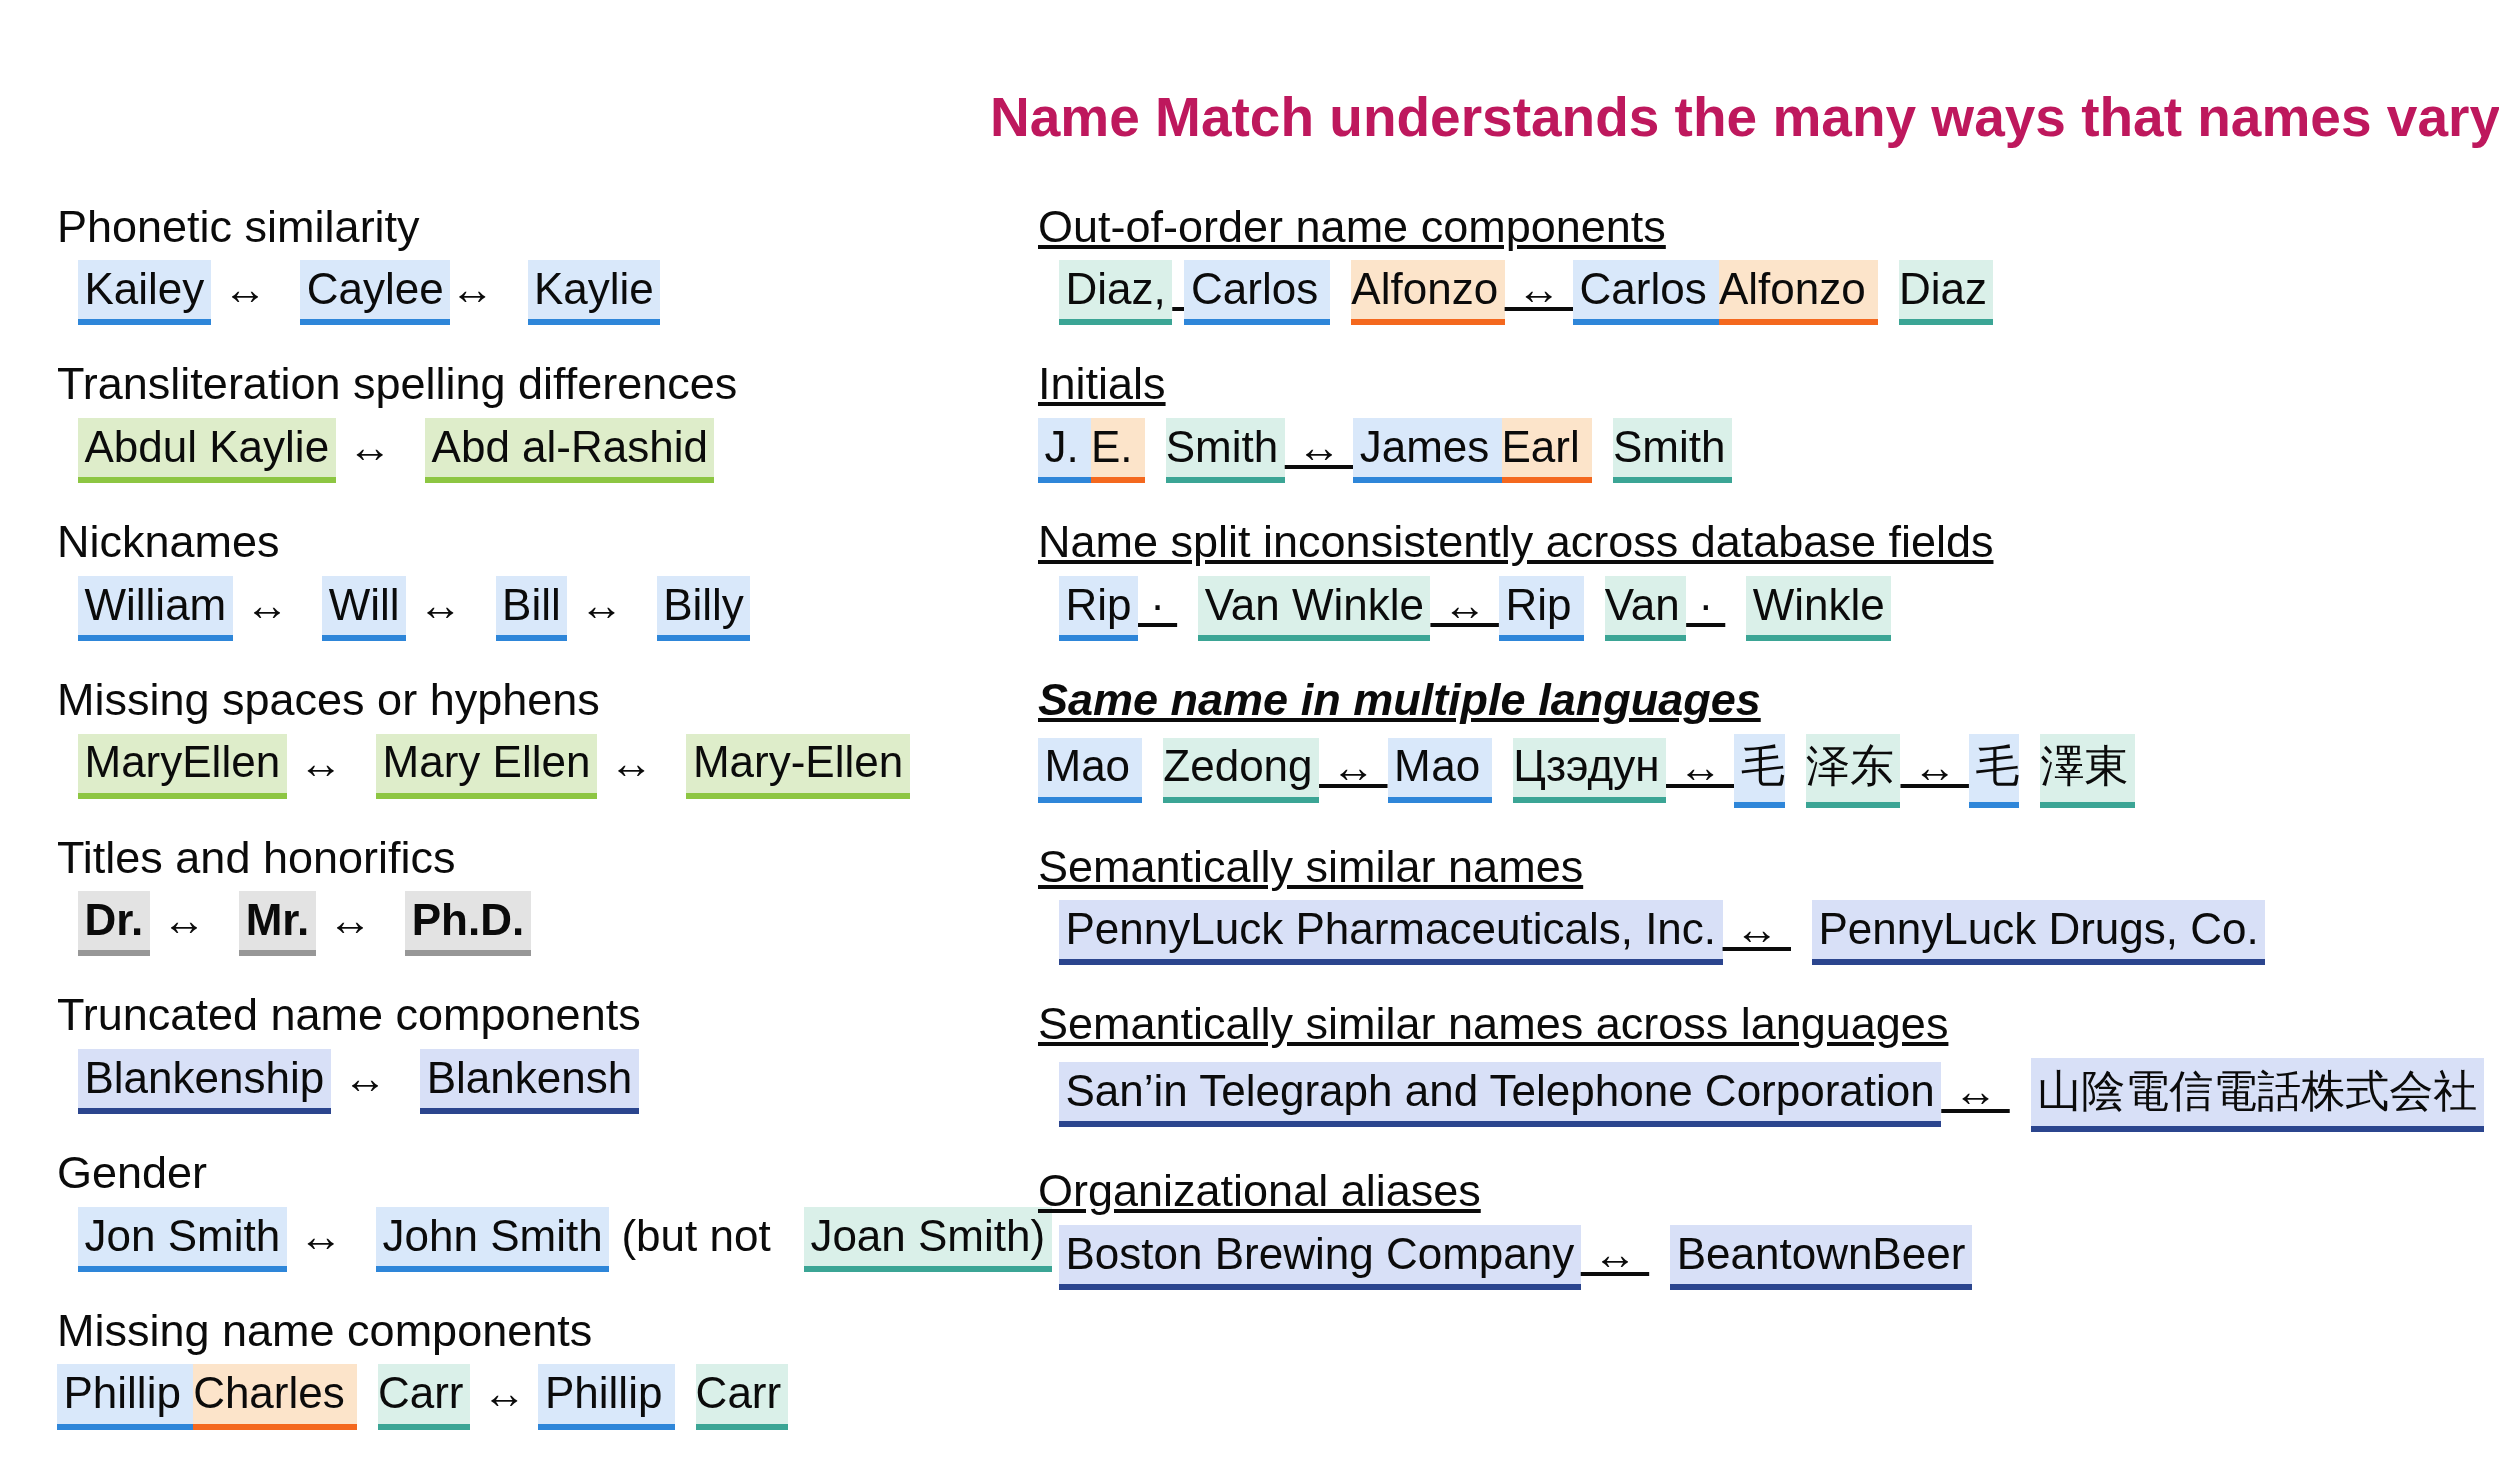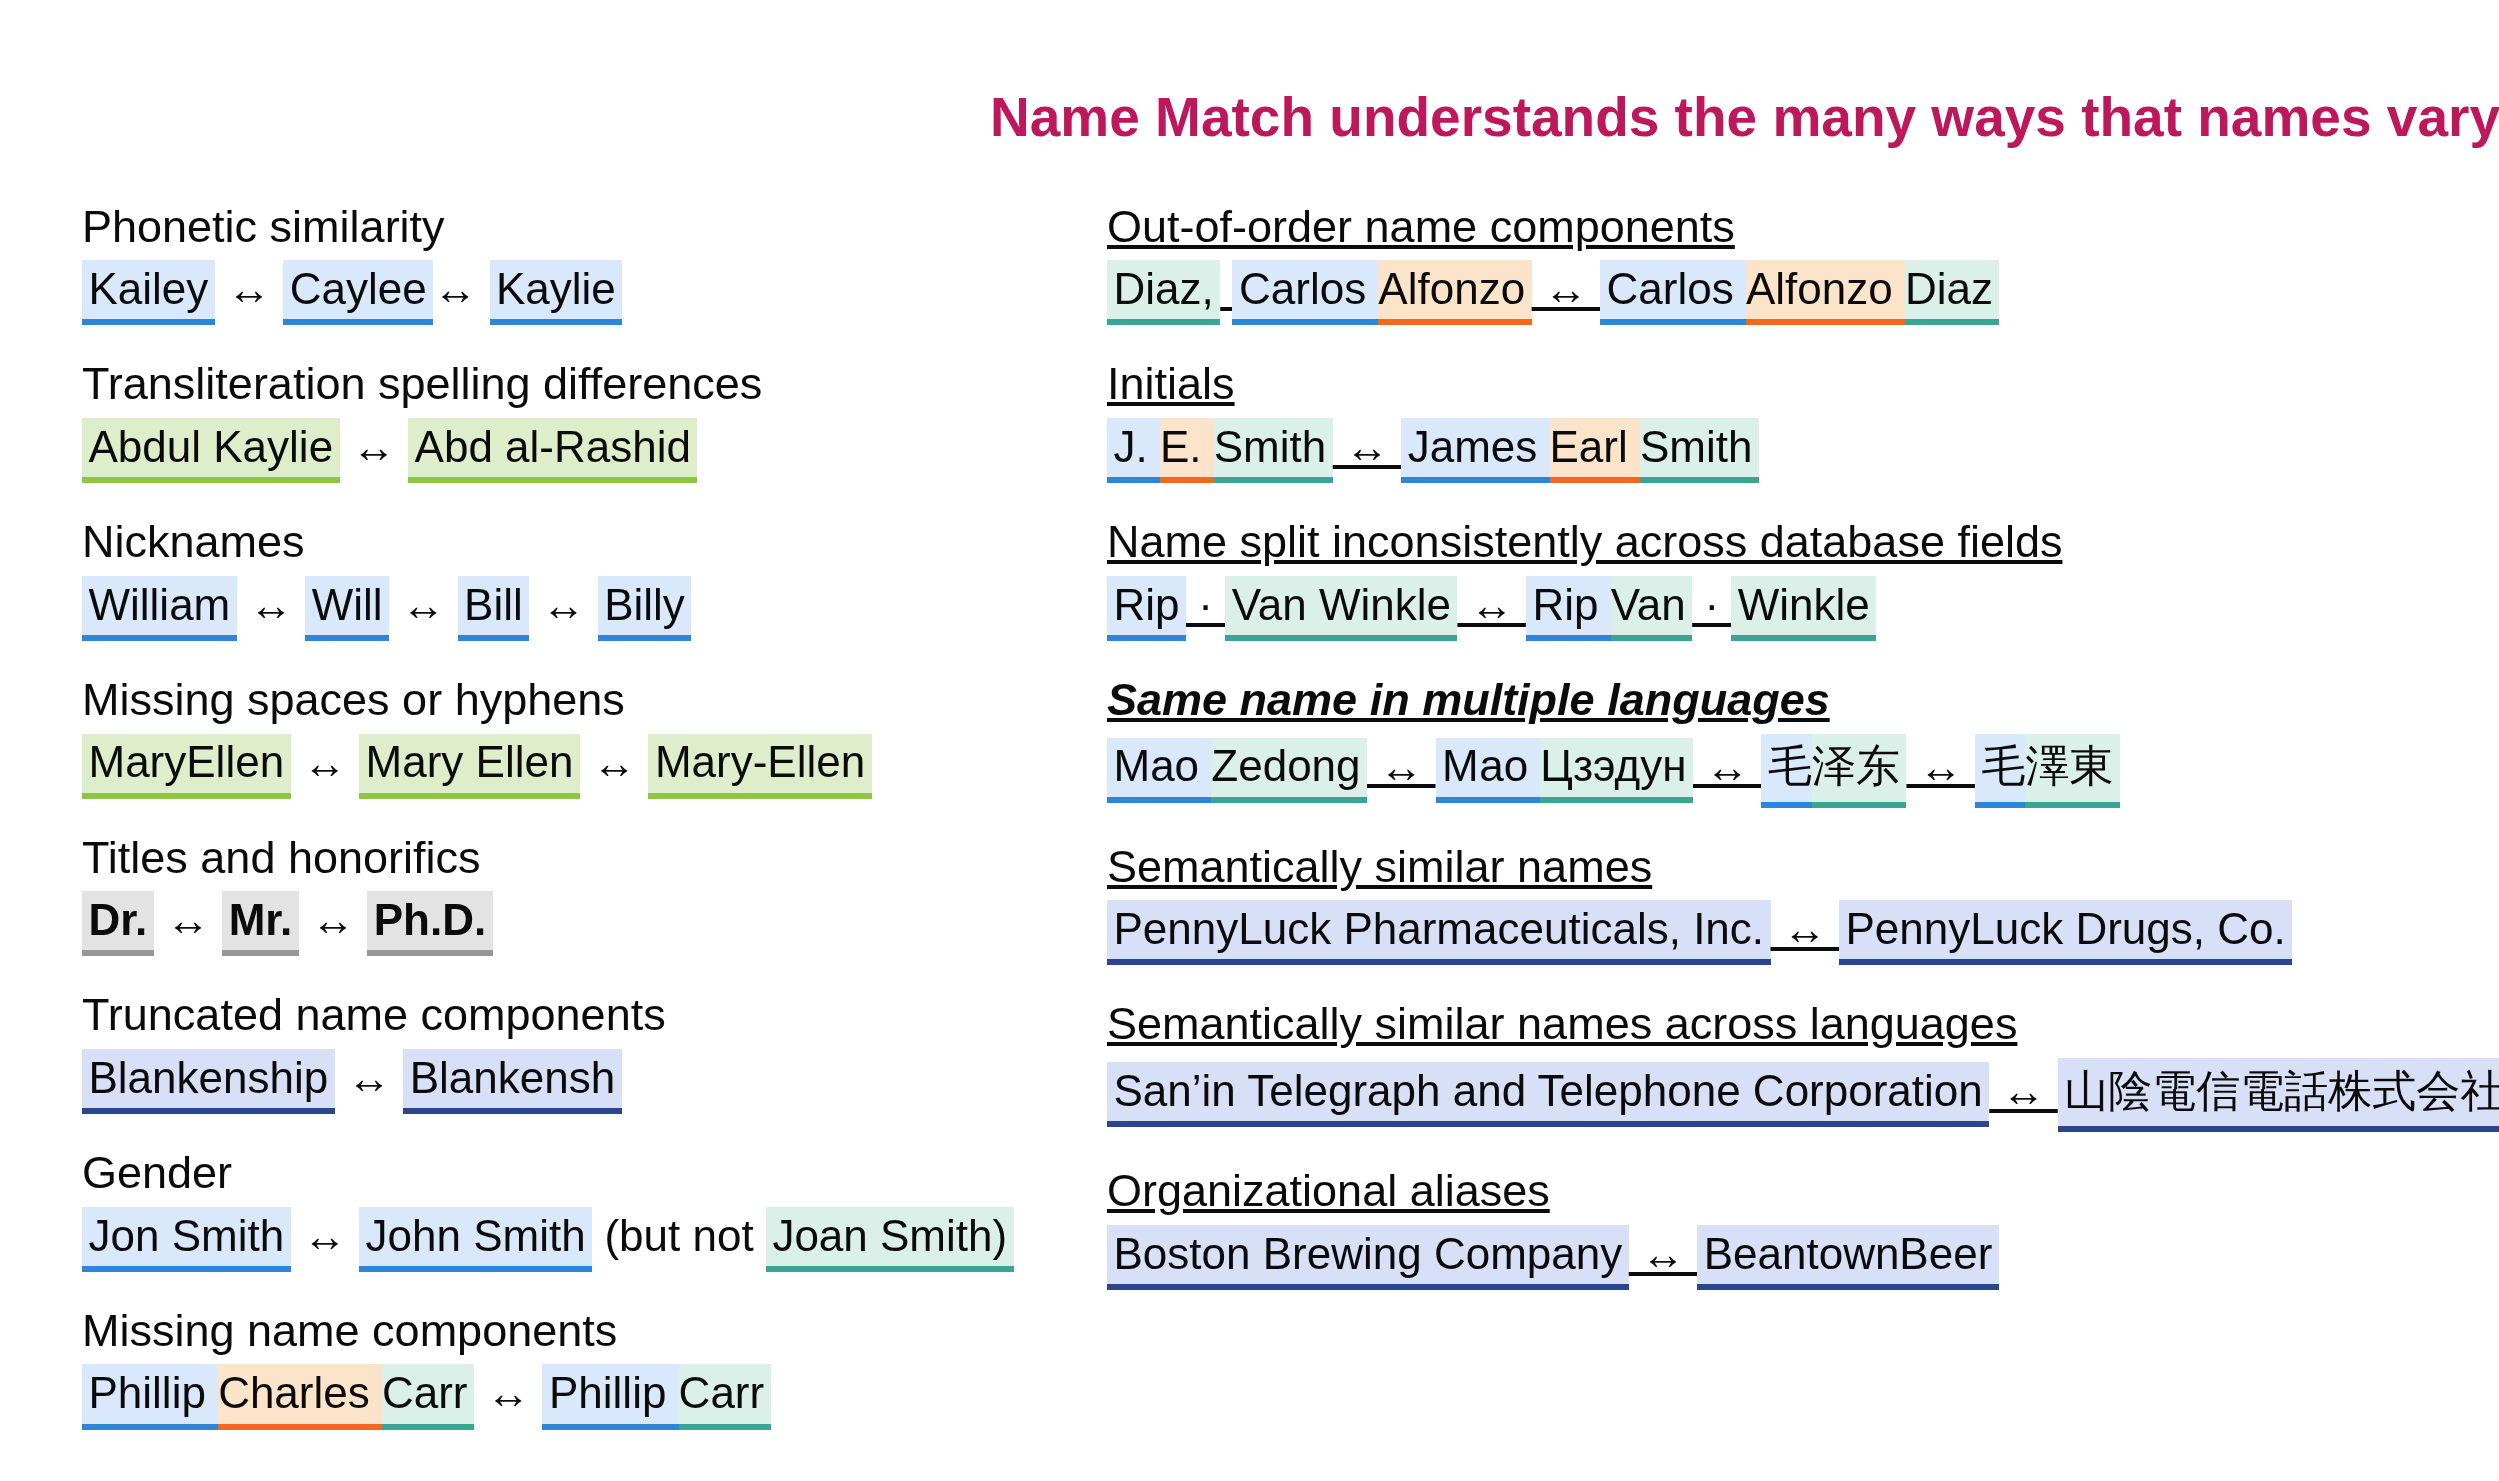--- a/index.html
+++ b/index.html
@@ -18,23 +18,22 @@
     margin: 89px 0 0 0;
     text-align: right;
     font-size: 55px;
     line-height: 1.05;
     font-weight: 700;
     color: #be185d;
   }
   .columns {
     display: flex;
     align-items: flex-start;
-    padding-left: 82px;
+    padding-left: 57px;
     margin-top: 56px;
-    gap: 44px;
   }
   .col-left { width: 981px; flex: 0 0 981px; }
   .col-right { flex: 1 1 auto; text-decoration: underline; }
   .section { margin: 0 0 35px 0; }
   .section-label {
     font-size: 45px;
     line-height: 1.05;
     margin-bottom: 10.4px;
     white-space: nowrap;
   }
@@ -51,21 +50,21 @@
     white-space: pre;
   }
   .seg {
     display: inline-block;
     white-space: pre;
     padding: 3.9px 0 5.2px 0;
     border-bottom-style: solid;
     border-bottom-width: 6.5px;
   }
   .chip .seg:first-child { padding-left: 6.5px; }
-  .chip .seg:last-child  { padding-right: 6.5px; }
+  .chip .seg:last-child  { padding-right: 6.5px; margin-left: 21px; }
   .sep { white-space: pre; }
 
   .seg-blue     { background: var(--blue-bg);     border-bottom-color: var(--blue-bar); }
   .seg-green    { background: var(--green-bg);    border-bottom-color: var(--green-bar); }
   .seg-gray     { background: var(--gray-bg);     border-bottom-color: var(--gray-bar); font-weight: bold; }
   .seg-lavender { background: var(--lavender-bg); border-bottom-color: var(--lavender-bar); }
   .seg-mint     { background: var(--mint-bg);     border-bottom-color: var(--mint-bar); }
   .seg-orange   { background: var(--orange-bg);   border-bottom-color: var(--orange-bar); }
 </style>
 </head>

